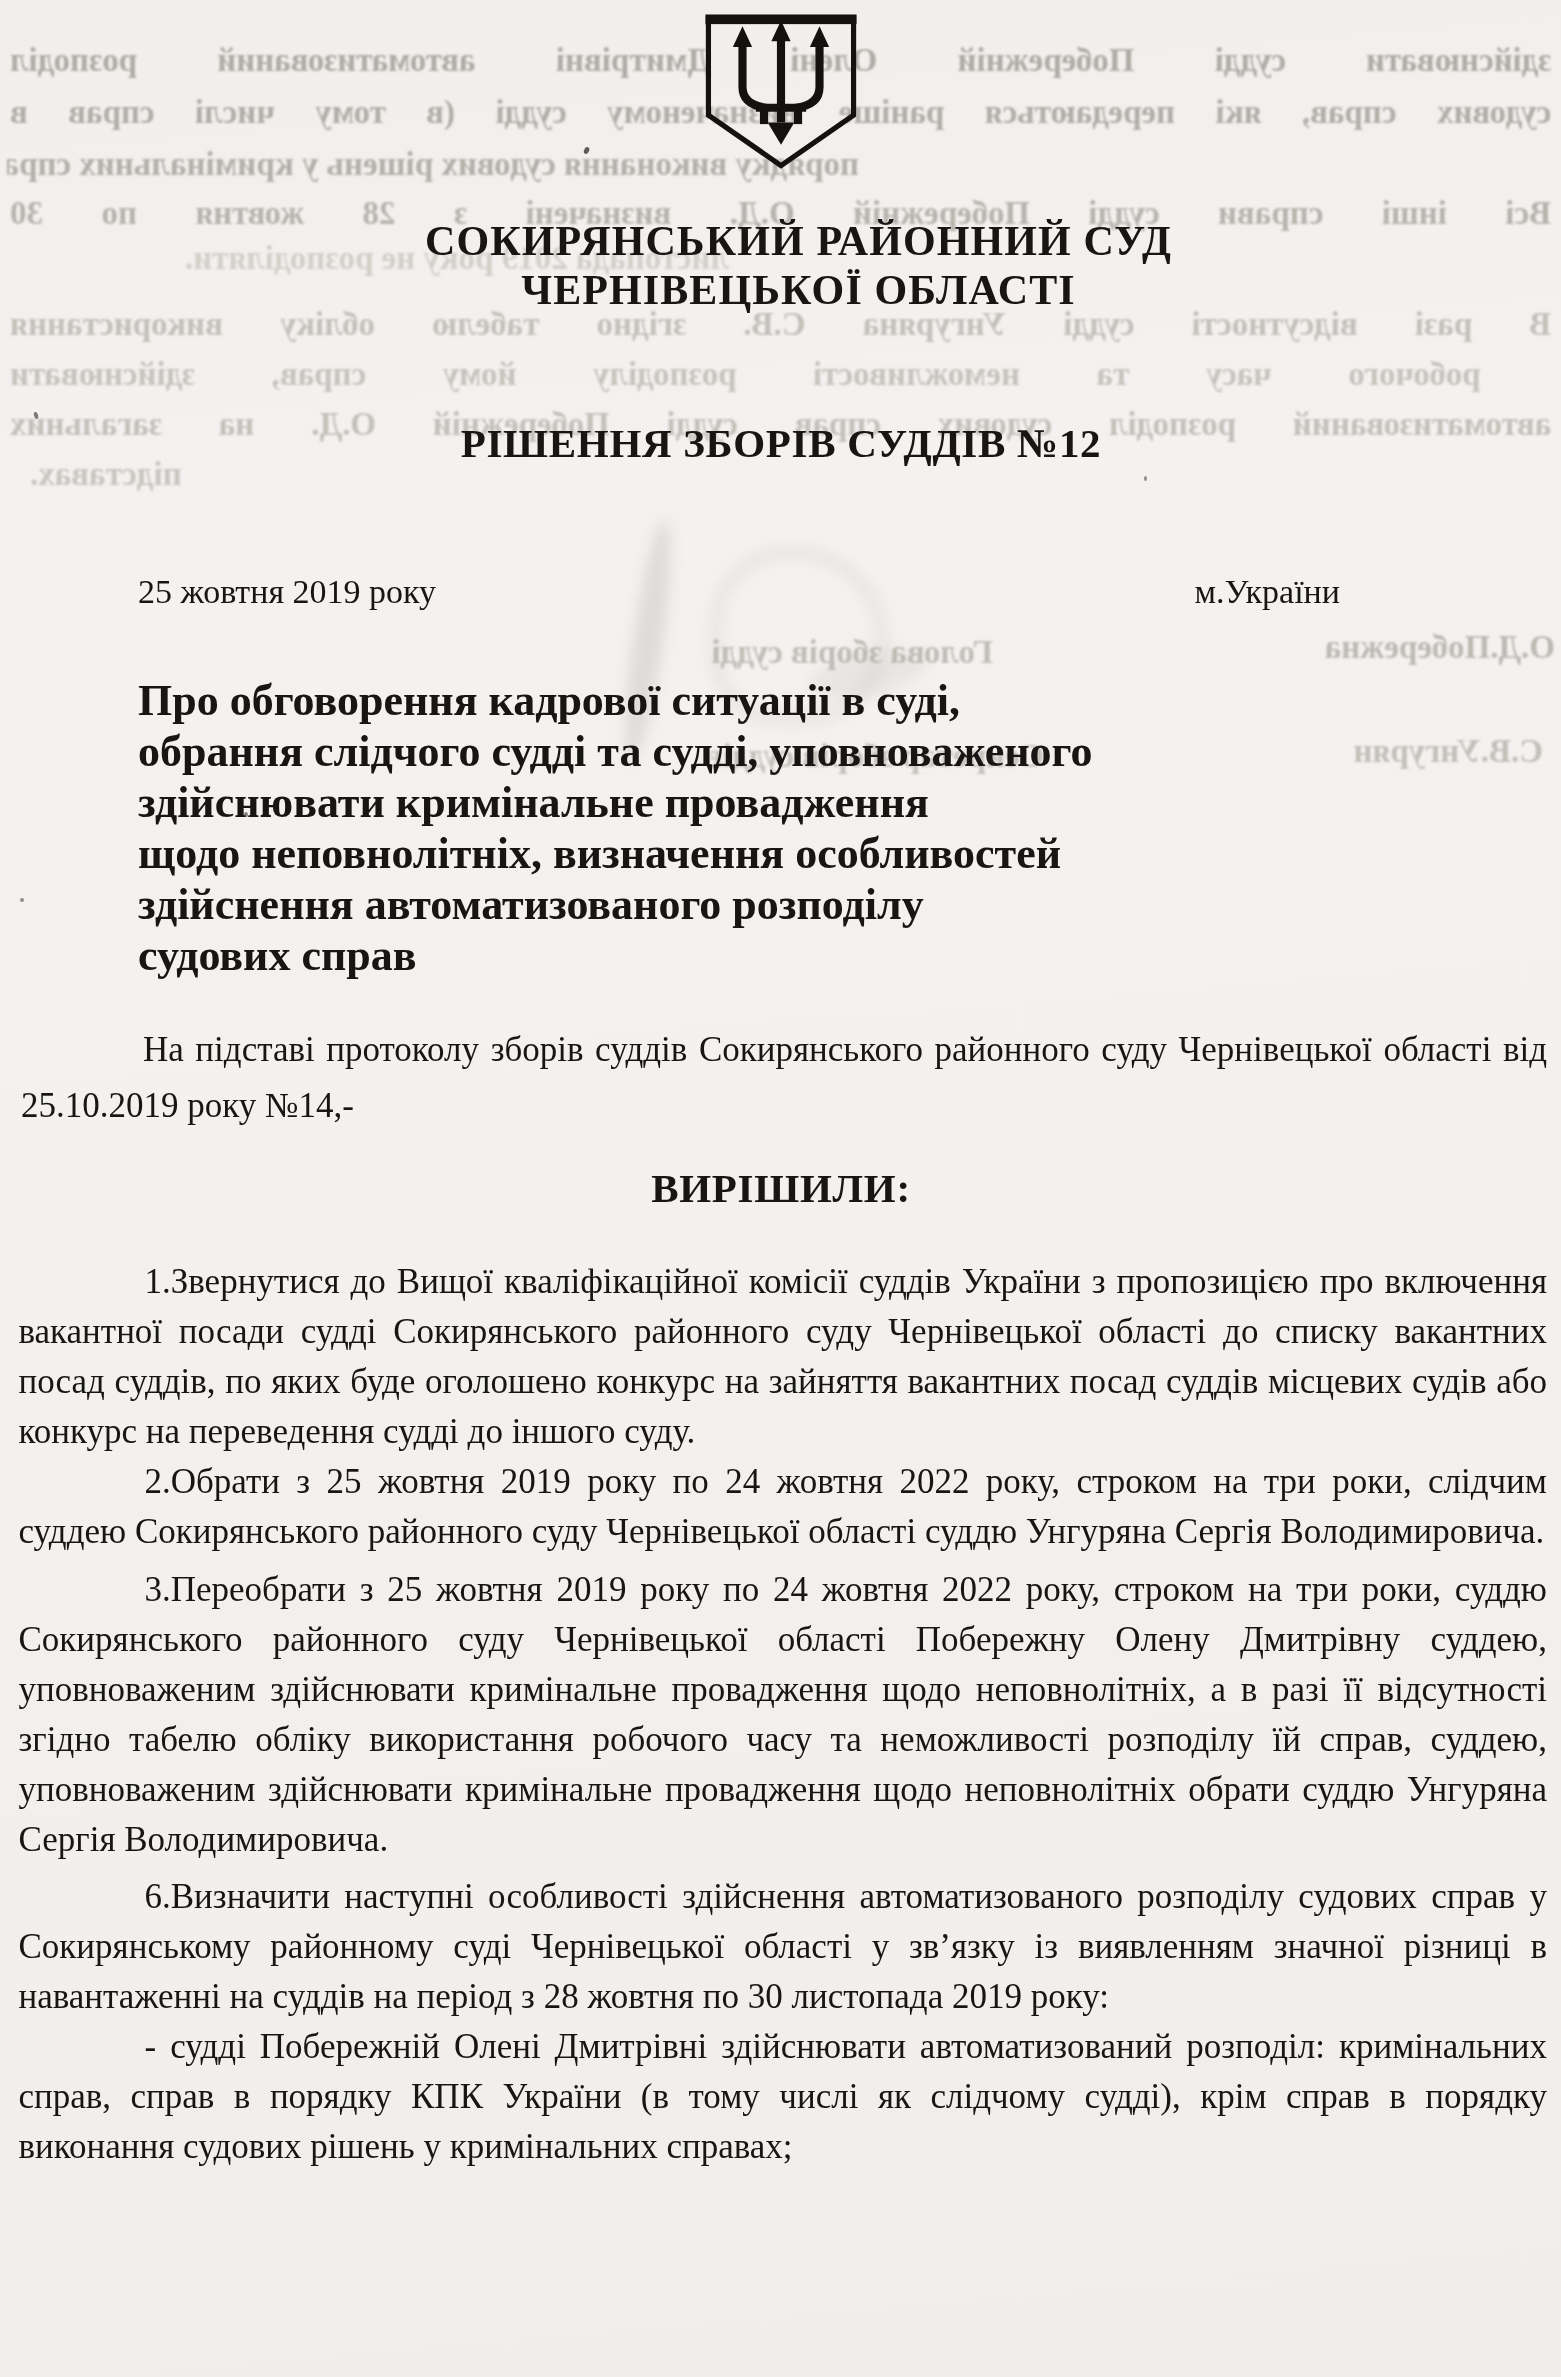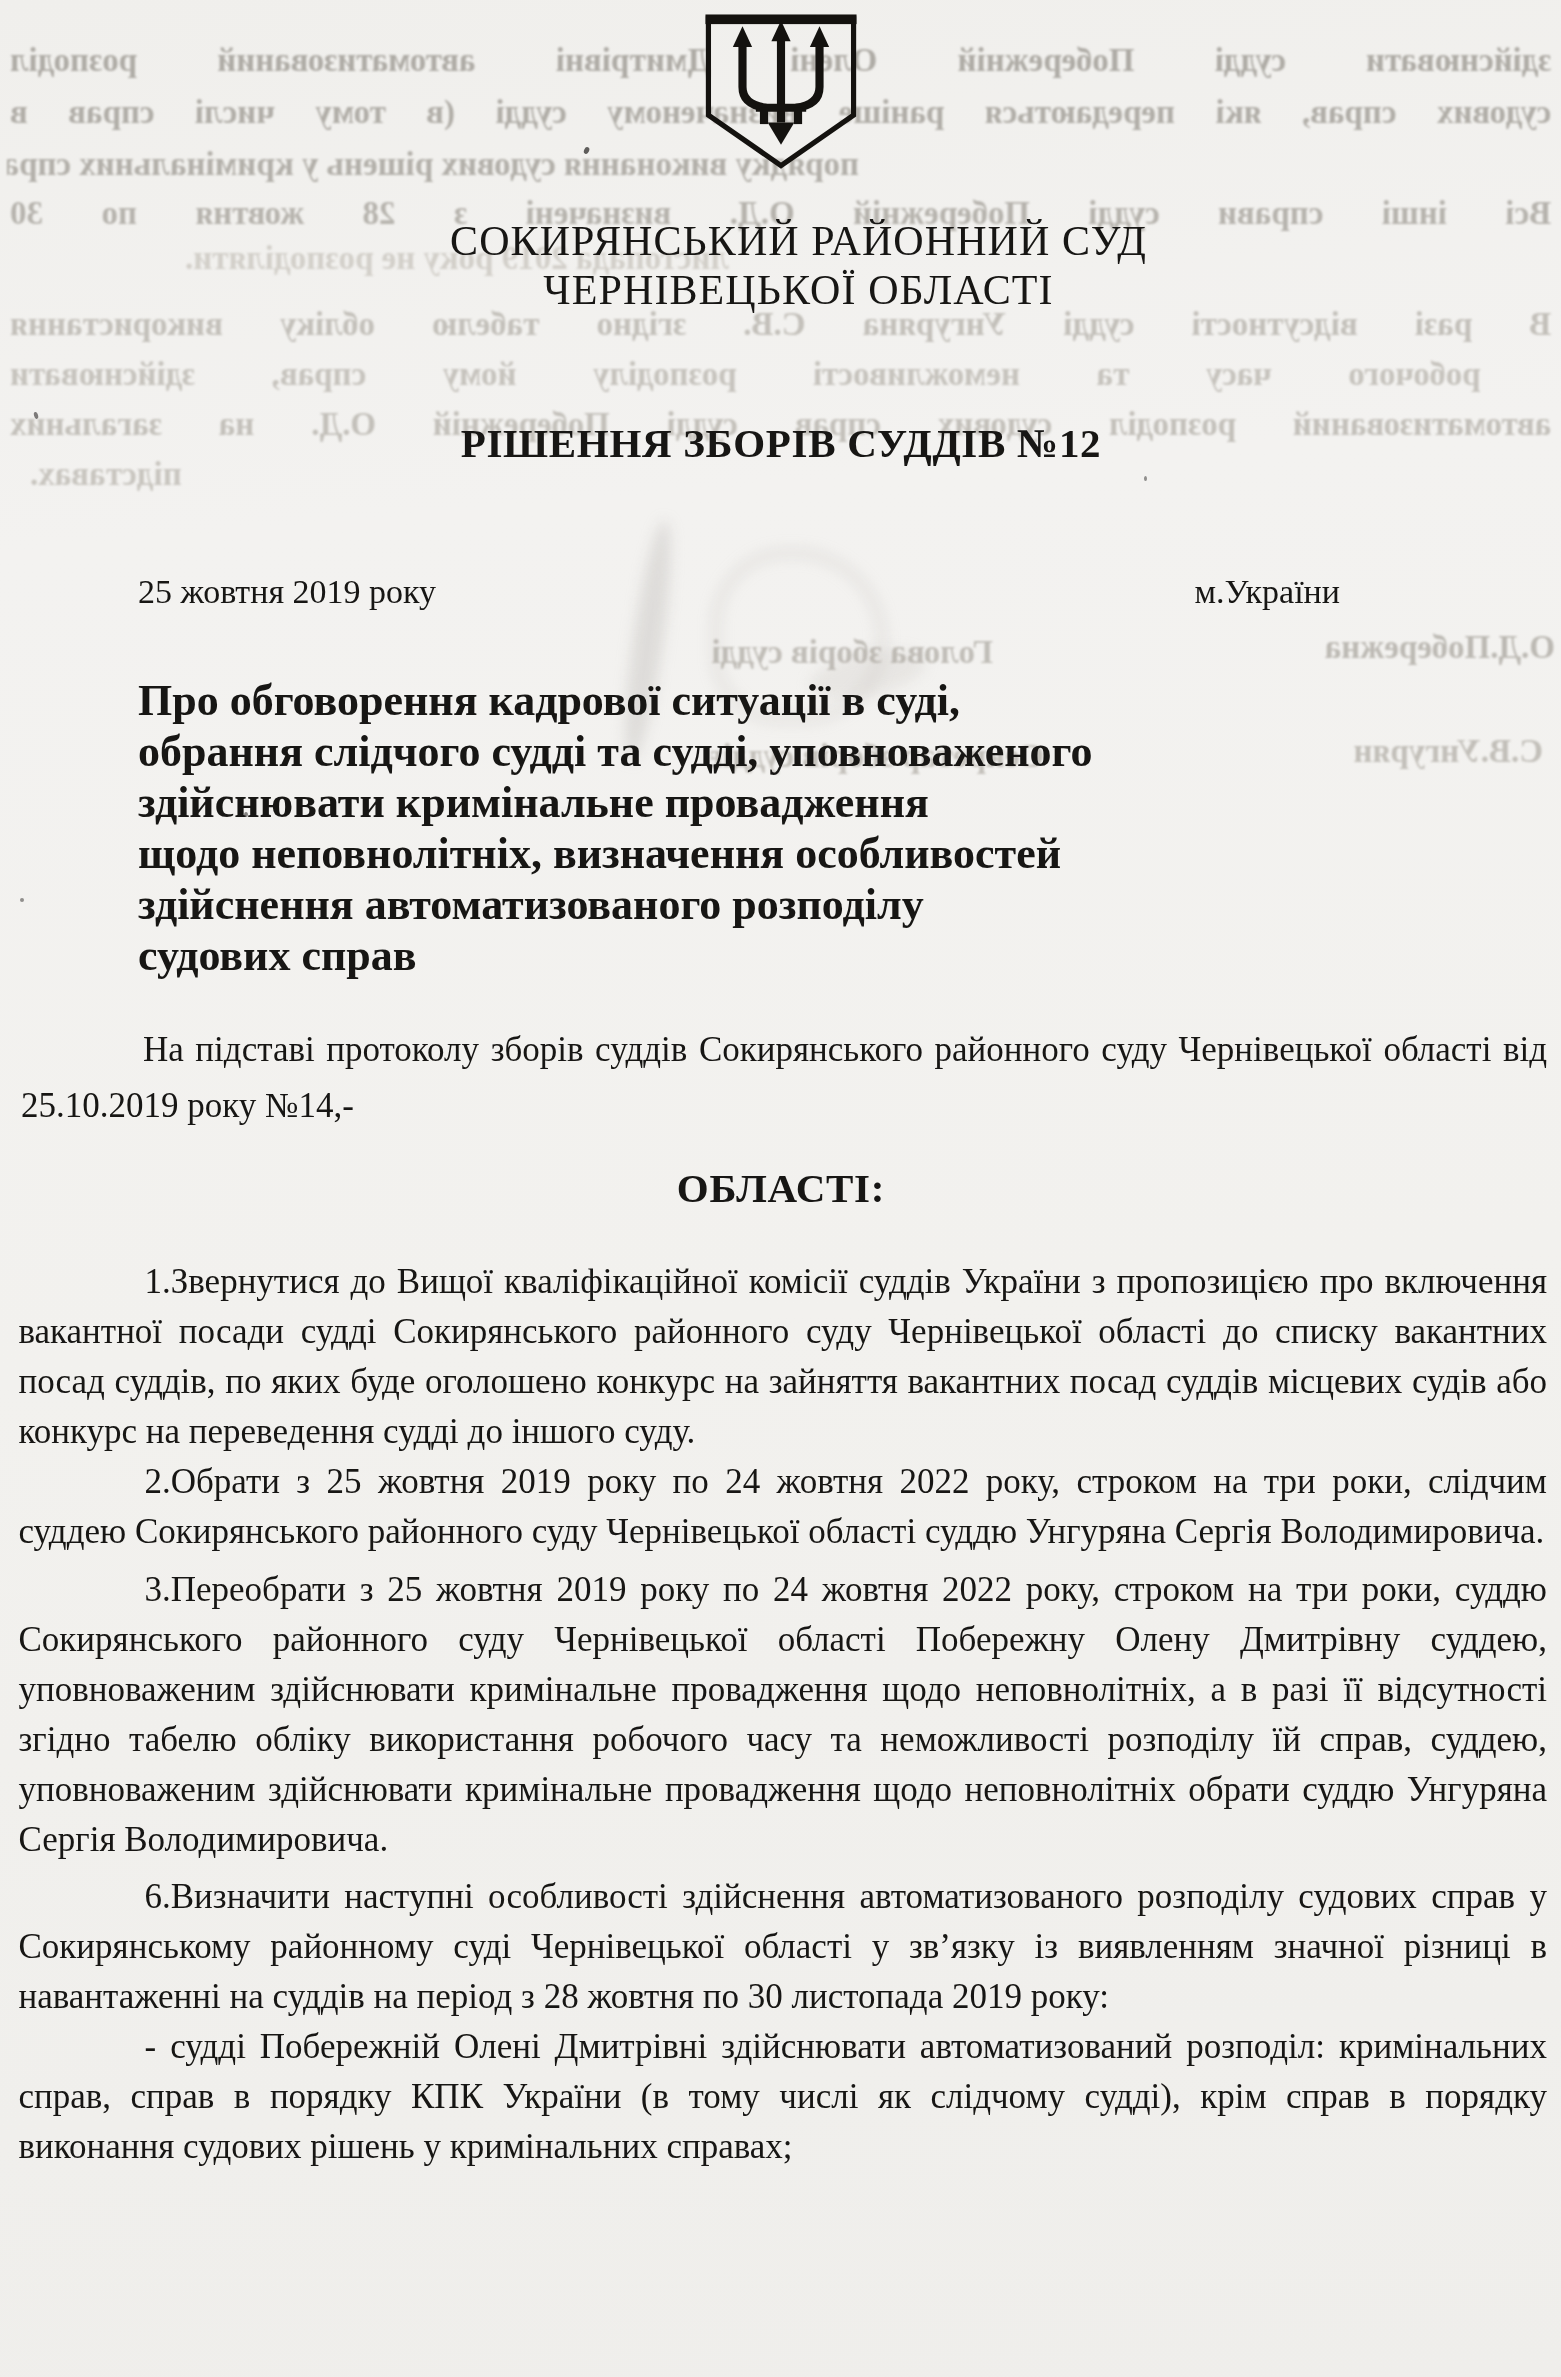--- a/index.html
+++ b/index.html
@@ -51,21 +51,21 @@
   .c0{left:633px;top:519px;width:30px;height:244px;background:rgba(160,157,150,.25);transform:rotate(8deg);}
   .c1{left:711px;top:548px;width:156px;height:156px;background:transparent;border:10.4px solid rgba(170,167,160,.18);border-radius:50% 60% 55% 45%;}
   .c2{left:808px;top:652px;width:119px;height:44px;background:rgba(172,169,162,.16);transform:rotate(-12deg);}
   
   .content{position:relative;z-index:2;}
   .emblem{display:block;margin:13.3px auto 0;width:172px;height:157px;}
   .court-name{
     margin:47px 0 0;
     text-align:center;
     font-size:42px;line-height:49px;
-    font-weight:normal;letter-spacing:1.1px;padding-left:35px;
+    font-weight:bold;letter-spacing:1.1px;padding-left:35px;
   }
   .doc-title{
     margin:104px 0 0;
     text-align:center;
     font-size:41px;line-height:49px;
     font-weight:bold;letter-spacing:0.7px;
   }
   .date-row{
     margin:104px 222px 0 138px;
     display:flex;justify-content:space-between;
@@ -161,21 +161,21 @@
       <div>Про обговорення кадрової ситуації в суді,</div>
       <div>обрання слідчого судді та судді, уповноваженого</div>
       <div>здійснювати кримінальне провадження</div>
       <div>щодо неповнолітніх, визначення особливостей</div>
       <div>здійснення автоматизованого розподілу</div>
       <div>судових справ</div>
     </div>
 
     <p class="intro">На підставі протоколу зборів суддів Сокирянського районного суду Чернівецької області від 25.10.2019 року №14,-</p>
 
-    <h3 class="resolved">ОБЛАСТІ:</h3>
+    <h3 class="resolved">ВИРІШИЛИ:</h3>
 
     <div class="items">
       <p>1.Звернутися до Вищої кваліфікаційної комісії суддів України з пропозицією про включення вакантної посади судді Сокирянського районного суду Чернівецької області до списку вакантних посад суддів, по яких буде оголошено конкурс на зайняття вакантних посад суддів місцевих судів або конкурс на переведення судді до іншого суду.</p>
       <p>2.Обрати з 25 жовтня 2019 року по 24 жовтня 2022 року, строком на три роки, слідчим суддею Сокирянського районного суду Чернівецької області суддю Унгуряна Сергія Володимировича.</p>
       <p class="mt1">3.Переобрати з 25 жовтня 2019 року по 24 жовтня 2022 року, строком на три роки, суддю Сокирянського районного суду Чернівецької області Побережну Олену Дмитрівну суддею, уповноваженим здійснювати кримінальне провадження щодо неповнолітніх, а в разі її відсутності згідно табелю обліку використання робочого часу та неможливості розподілу їй справ, суддею, уповноваженим здійснювати кримінальне провадження щодо неповнолітніх обрати суддю Унгуряна Сергія Володимировича.</p>
       <p class="mt1">6.Визначити наступні особливості здійснення автоматизованого розподілу судових справ у Сокирянському районному суді Чернівецької області у зв’язку із виявленням значної різниці в навантаженні на суддів на період з 28 жовтня по 30 листопада 2019 року:</p>
       <p>- судді Побережній Олені Дмитрівні здійснювати автоматизований розподіл: кримінальних справ, справ в порядку КПК України (в тому числі як слідчому судді), крім справ в порядку виконання судових рішень у кримінальних справах;</p>
     </div>
 
   </div>

